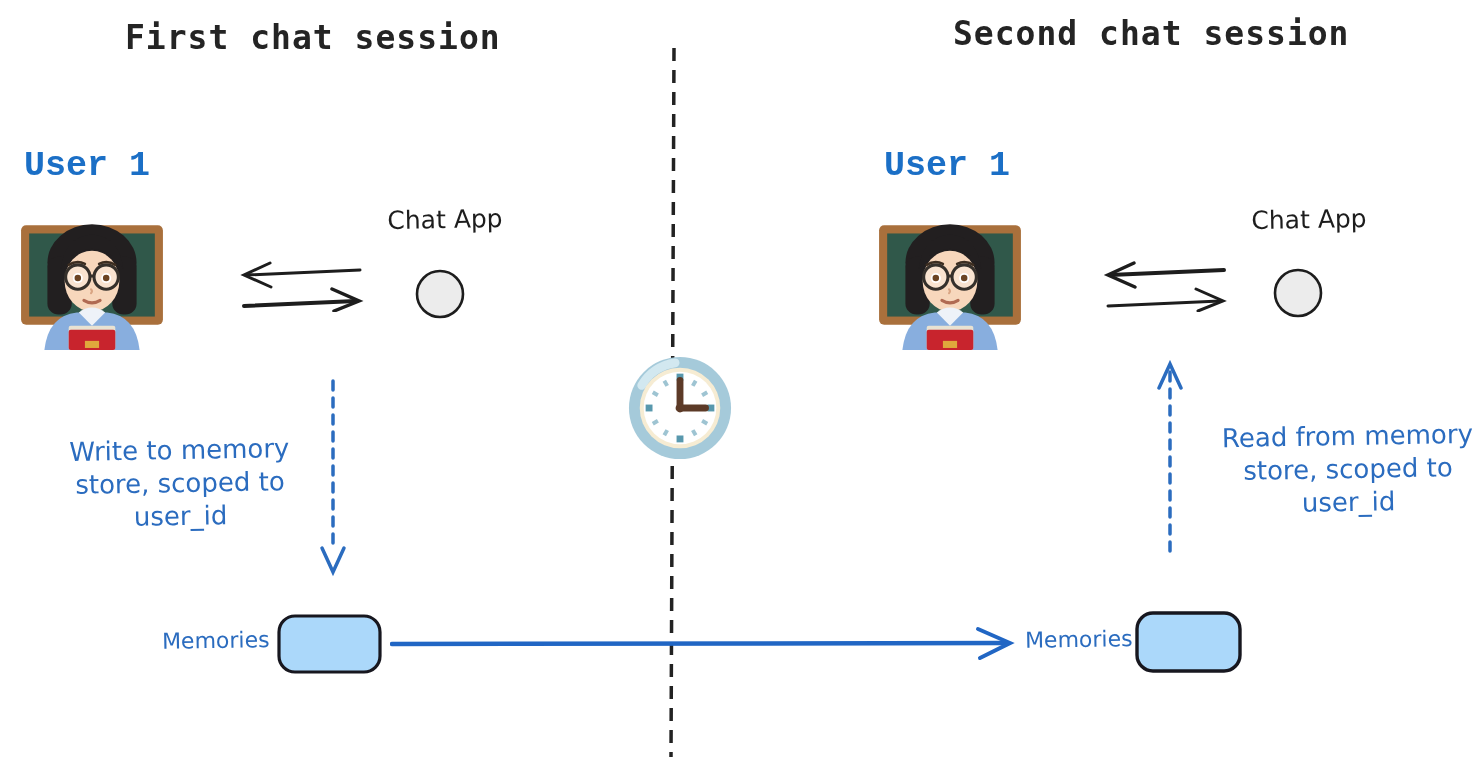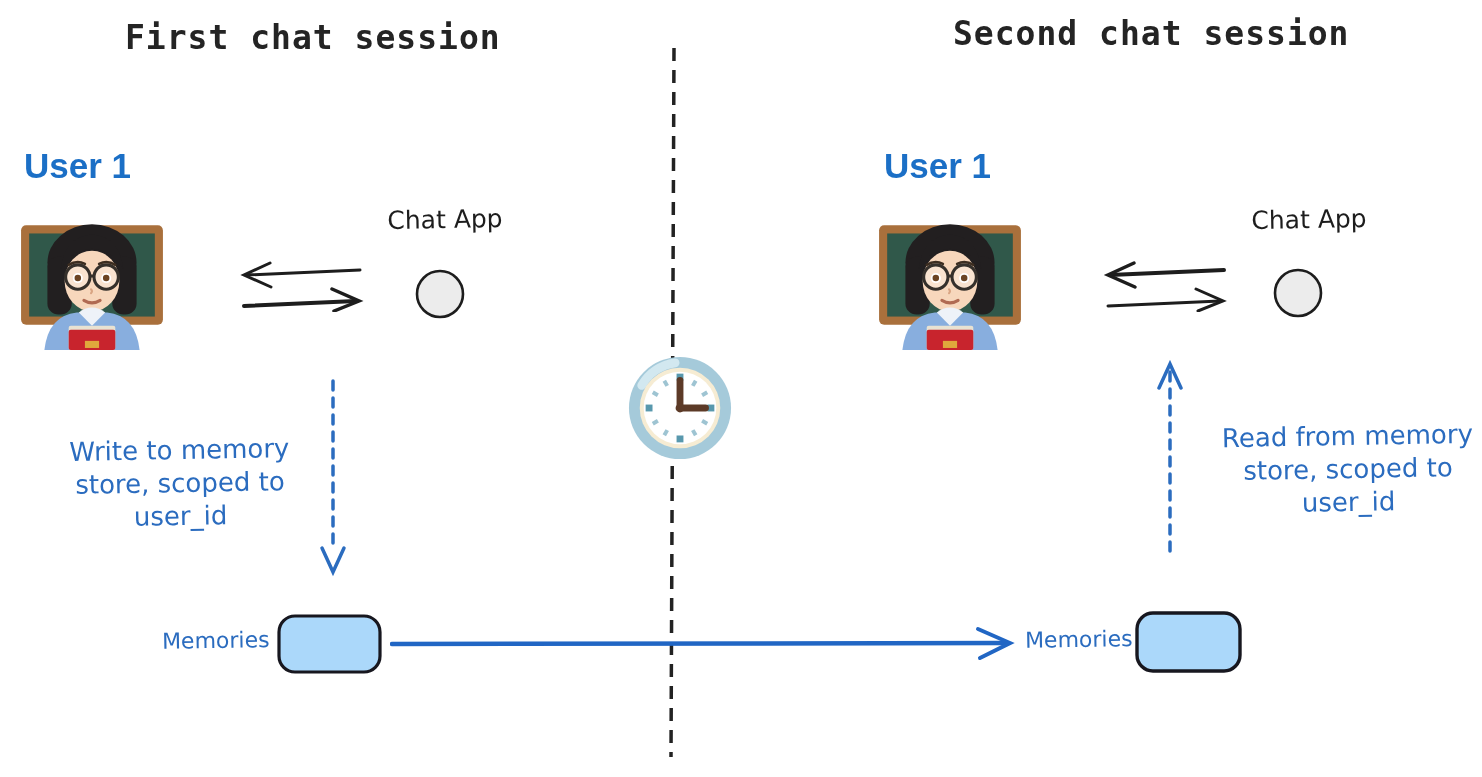--- a/index.html
+++ b/index.html
@@ -1,21 +1,21 @@
 <!DOCTYPE html>
 <html><head>
 <meta charset="utf-8">
 <style>
   html,body{margin:0;padding:0;background:#ffffff;}
   .stage{position:relative;width:1482px;height:777px;background:#ffffff;overflow:hidden;
          font-family:"DejaVu Sans",sans-serif;}
   .abs{position:absolute;}
   .session-title{font-family:"DejaVu Sans Mono","Liberation Mono",monospace;
                  font-weight:bold;font-size:33px;color:#242424;letter-spacing:1px;white-space:nowrap;}
-  .user-label{font-family:Liberation Sans, sans-serif;
+  .user-label{font-family:Liberation Mono, monospace;
               font-weight:bold;font-size:35px;color:#1b6fc6;white-space:nowrap;}
   .hand{font-family:"DejaVu Sans","Liberation Sans",sans-serif;color:#1d1d1d;}
   .chat-app-label{font-size:25px;font-weight:500;text-align:center;width:130px;transform:rotate(-1deg);}
   .note{color:#2b6cbf;font-size:26px;font-weight:500;line-height:33px;text-align:center;transform:rotate(-1deg);}
   .memories-label{color:#2b6cbf;font-size:22px;font-weight:500;text-align:center;width:95px;transform:rotate(-1deg);}
   svg{display:block;}
 </style>
 </head>
 <body>
 

